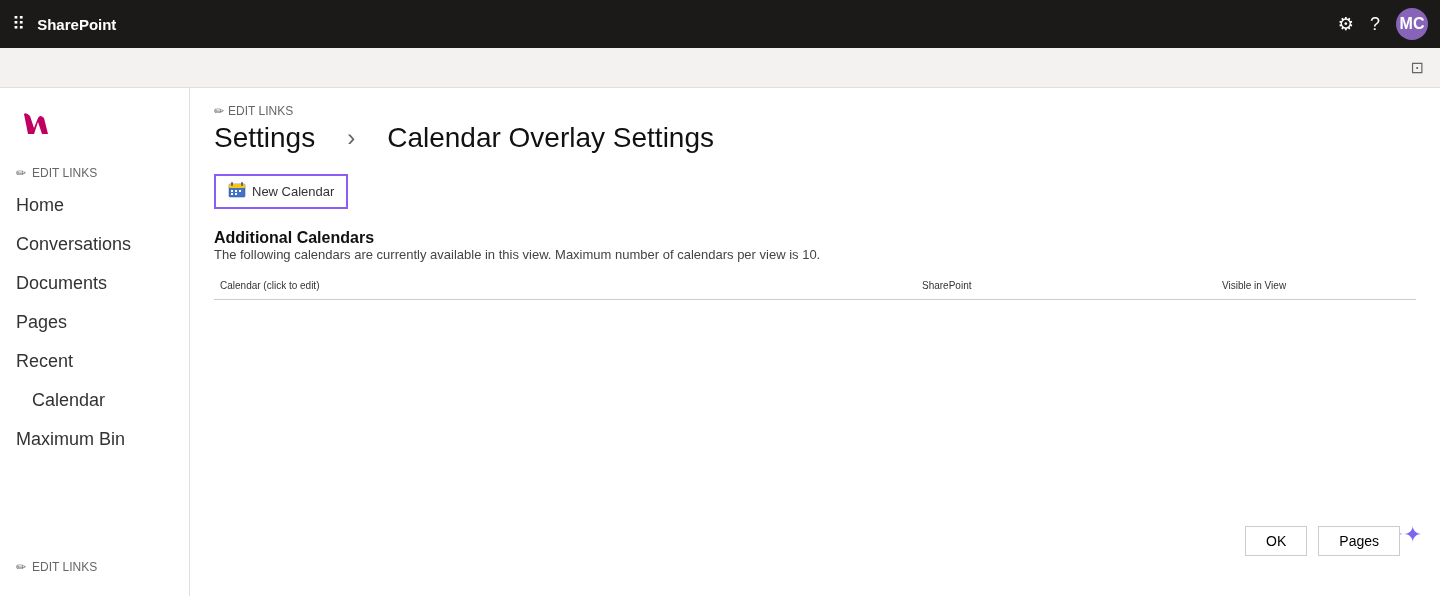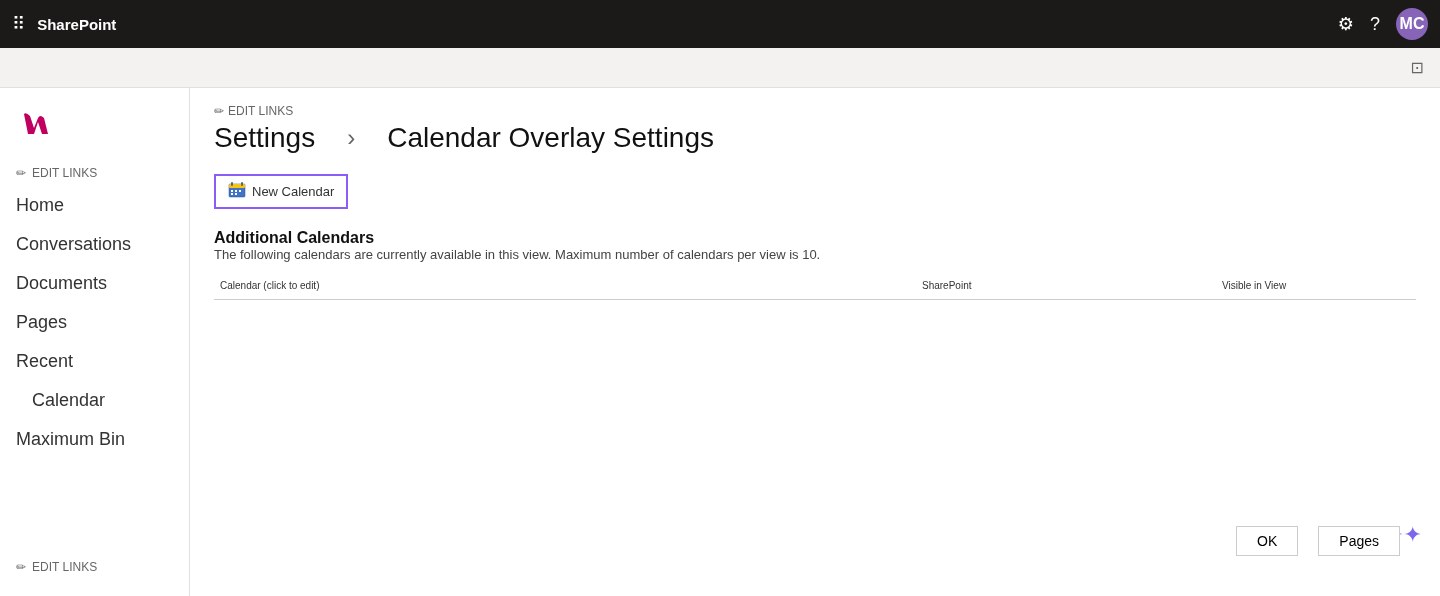--- a/index.html
+++ b/index.html
@@ -151,21 +151,21 @@
       padding: 4px 0;
       margin-left: 6px;
     }
 
     
     .bottom-actions {
       position: fixed;
       bottom: 40px;
       right: 40px;
       display: flex;
-      gap: 20px;
+      gap: 11px;
     }
     .btn-ok, .btn-cancel {
       padding: 6px 20px;
       font-size: 14px;
       cursor: pointer;
       border: 1px solid #ccc;
       background: #fff;
     }
 
     

